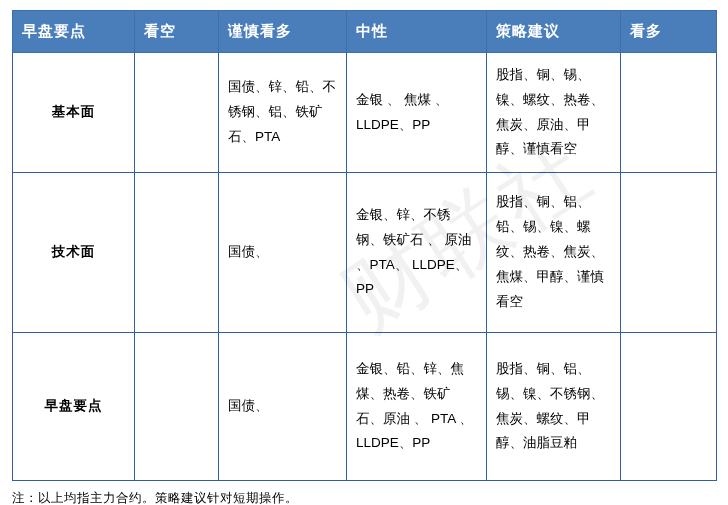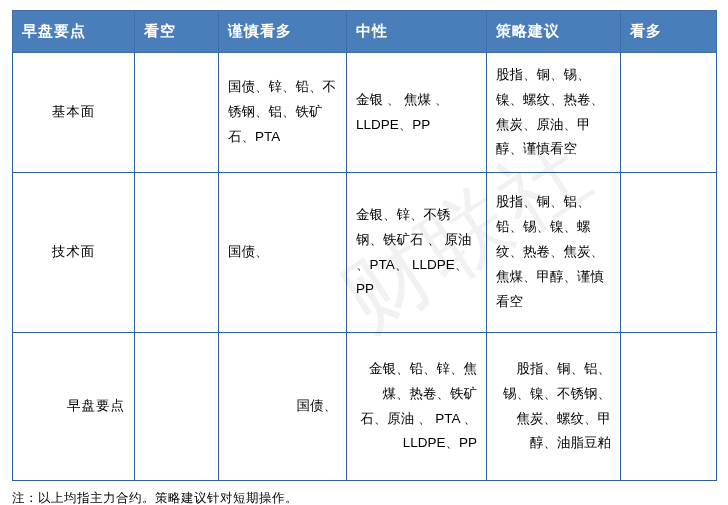--- a/index.html
+++ b/index.html
@@ -59,36 +59,36 @@
     letter-spacing: 1px;
     border: 1px solid #3f6fa8;
   }
   table.matrix tbody td {
     font-size: 13.5px;
     line-height: 1.85;
     color: #000000;
   }
   td.rowhead {
     text-align: center;
-    font-weight: normal;
+    font-weight: bold;
     font-size: 14px;
     letter-spacing: 1px;
   }
   td.cell {
     text-align: left;
   }
   .col-0 { width: 122px; }
   .col-1 { width: 84px; }
   .col-2 { width: 128px; }
   .col-3 { width: 140px; }
   .col-4 { width: 134px; }
   .col-5 { width: 96px; }
   tr.r0 td { height: 120px; }
   tr.r1 td { height: 160px; }
-  tr.r2 td { height: 148px; text-align: right; }
+  tr.r2 td { height: 148px; }
   .note {
     margin-top: 9px;
     font-size: 12.5px;
     color: #000000;
     letter-spacing: 0.5px;
     position: relative;
     z-index: 2;
   }
 </style>
 </head>

